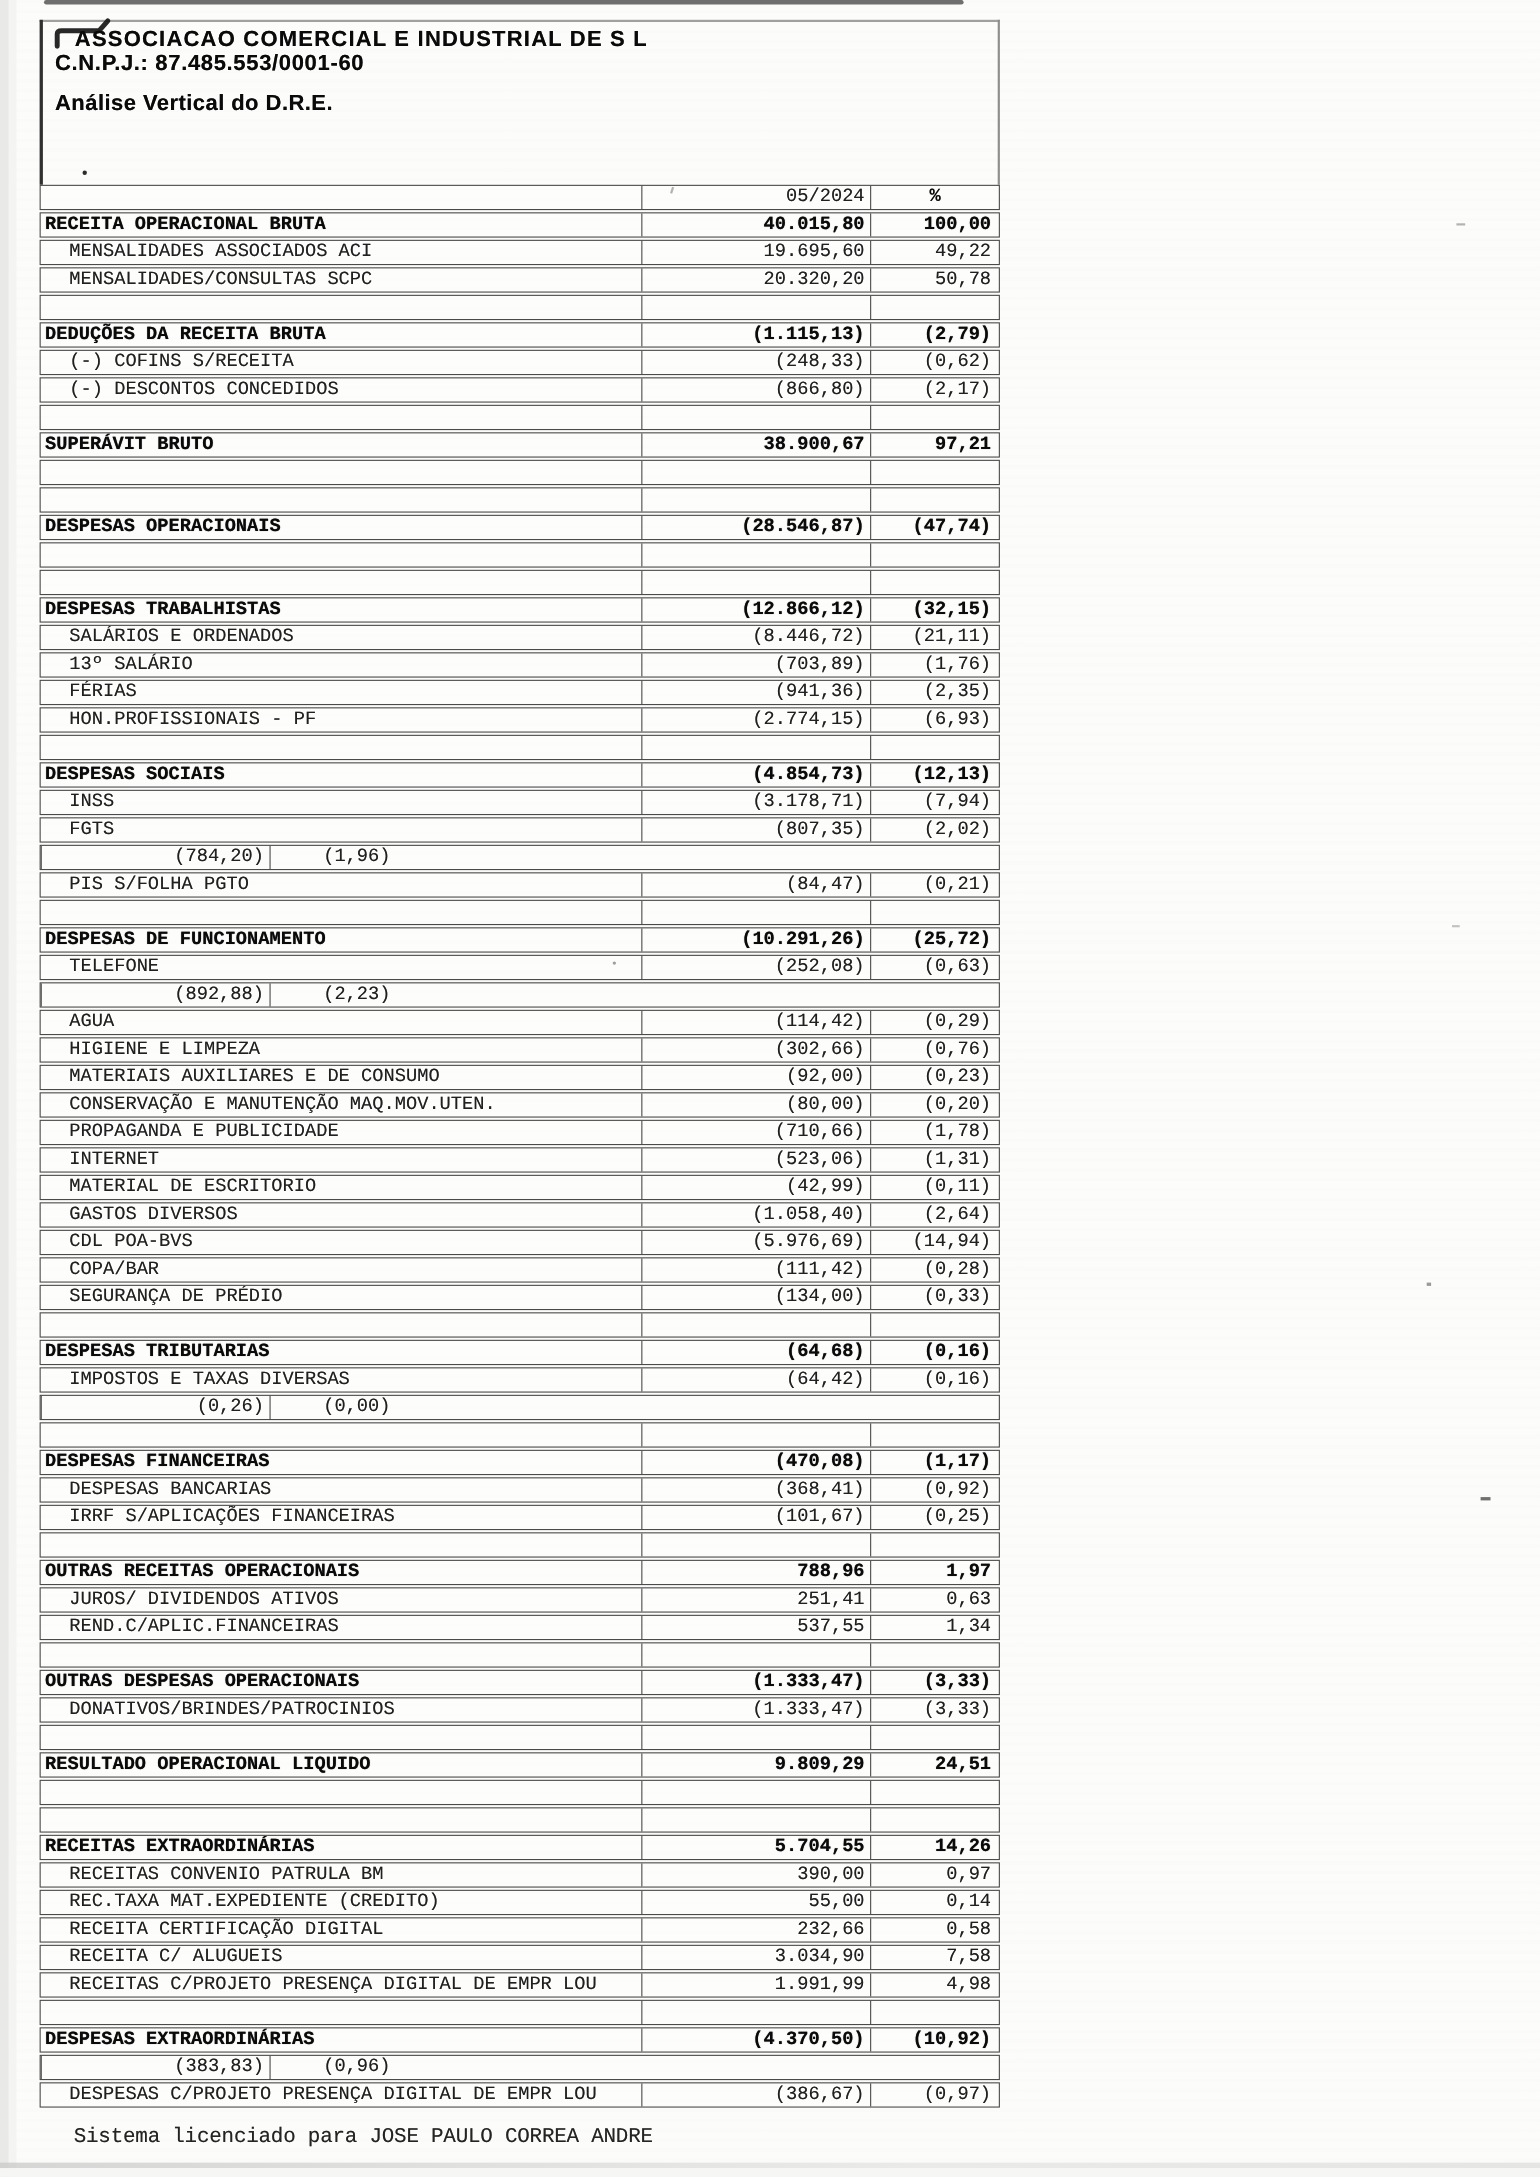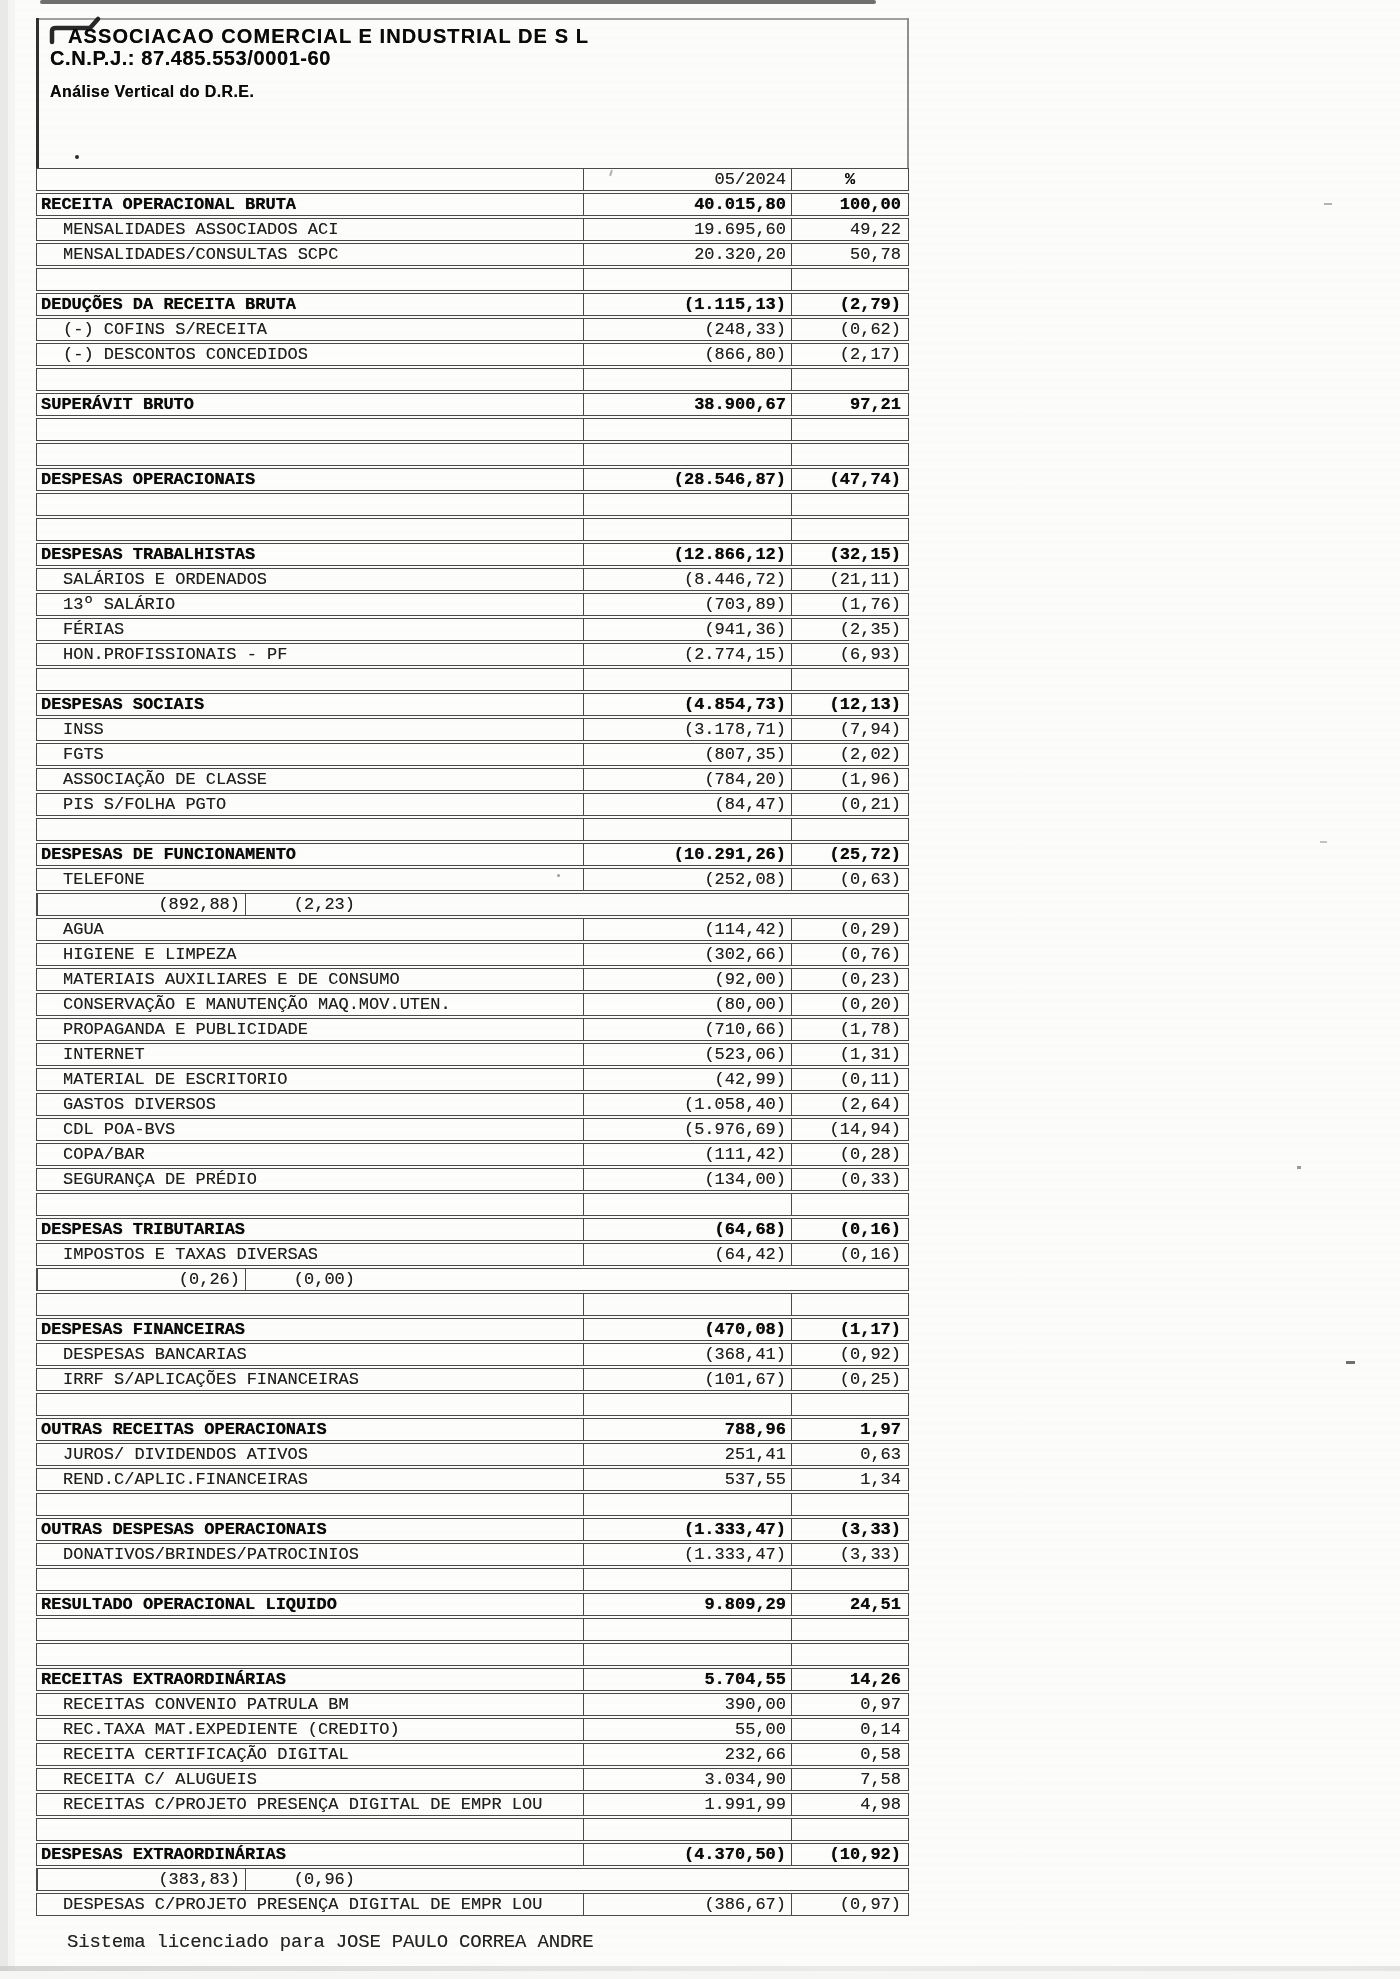--- a/index.html
+++ b/index.html
@@ -31,21 +31,21 @@
     background:linear-gradient(90deg,#c9c9c9,#e4e4e2 60%,#dddddc);opacity:.75;}
   .below-edge{position:absolute;left:0;top:1971px;width:1400px;height:8px;background:#f6f6f4;}
 
   
   .doc-header{position:absolute;left:0;top:0;color:var(--ink-bold);
     font-family:"Liberation Sans","DejaVu Sans",sans-serif;font-weight:bold;}
   .company{position:absolute;left:68px;top:25px;font-size:20px;letter-spacing:1.1px;white-space:pre;
     text-shadow:0 0 .6px rgba(10,10,10,.7);}
   .cnpj{position:absolute;left:50px;top:47px;font-size:20px;letter-spacing:.6px;white-space:pre;
     text-shadow:0 0 .6px rgba(10,10,10,.7);}
-  .report-title{position:absolute;left:50px;top:83px;font-size:16px;letter-spacing:.4px;white-space:pre;
+  .report-title{position:absolute;left:50px;top:83px;font-size:20px;letter-spacing:.4px;white-space:pre;
     text-shadow:0 0 .6px rgba(10,10,10,.7);}
 
   
   .dre-table{position:absolute;left:36px;top:168px;width:826px;}
   .row{box-sizing:border-box;width:873px;height:23px;margin-bottom:2px;
     border:1px solid var(--line);display:flex;background:rgba(255,255,255,.35);}
   .row>div{box-sizing:border-box;height:21px;line-height:21px;font-size:17px;
     color:var(--ink);white-space:pre;overflow:hidden;
     text-shadow:0 0 .5px rgba(45,45,45,.55);}
   .c-desc{width:546px;}
@@ -206,21 +206,20 @@
         <div class="c-desc">INSS</div>
         <div class="c-val">(3.178,71)</div>
         <div class="c-pct">(7,94)</div>
       </div>
       <div class="row detail">
         <div class="c-desc">FGTS</div>
         <div class="c-val">(807,35)</div>
         <div class="c-pct">(2,02)</div>
       </div>
       <div class="row detail">
-        <div class="c-desc">ASSOCIAÇÃO DE CLASSE</div>
         <div class="c-val">(784,20)</div>
         <div class="c-pct">(1,96)</div>
       </div>
       <div class="row detail">
         <div class="c-desc">PIS S/FOLHA PGTO</div>
         <div class="c-val">(84,47)</div>
         <div class="c-pct">(0,21)</div>
       </div>
       <div class="row blank">
         <div class="c-desc"></div>

